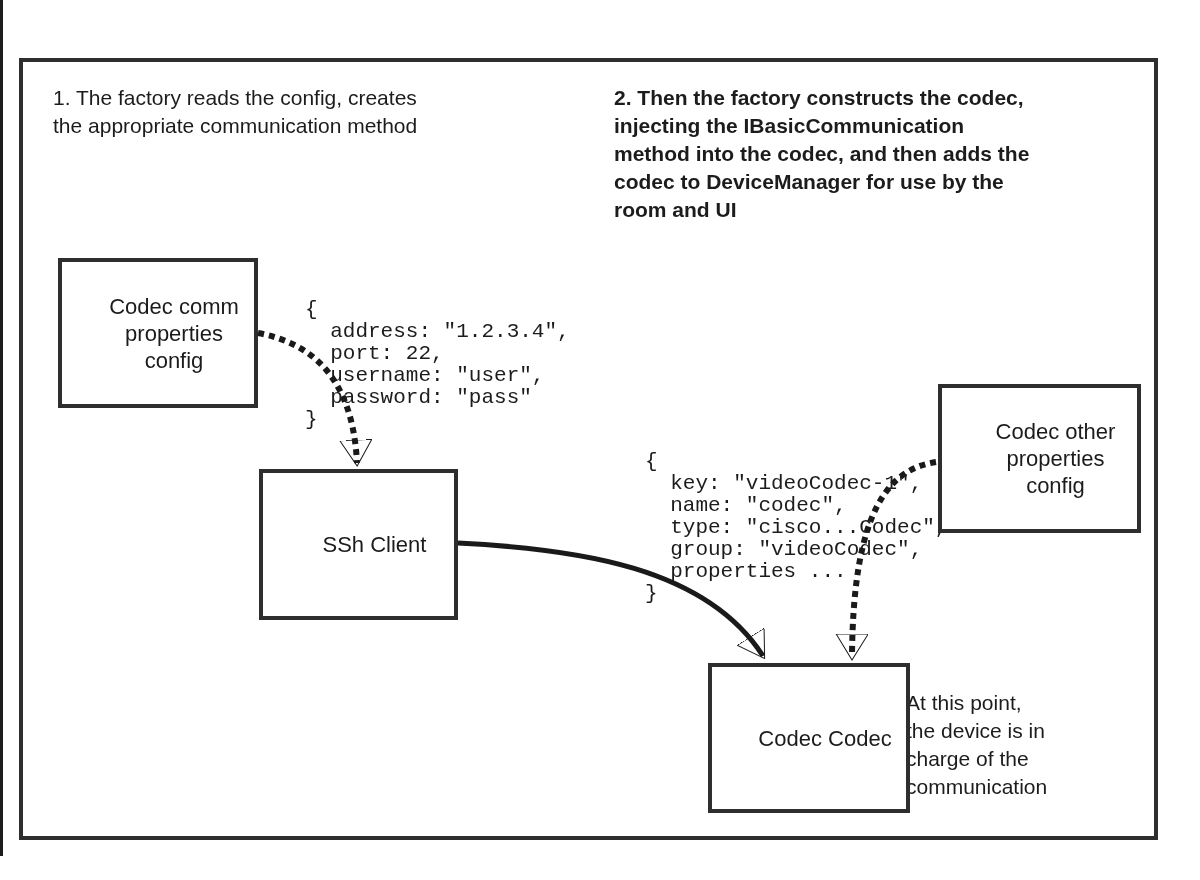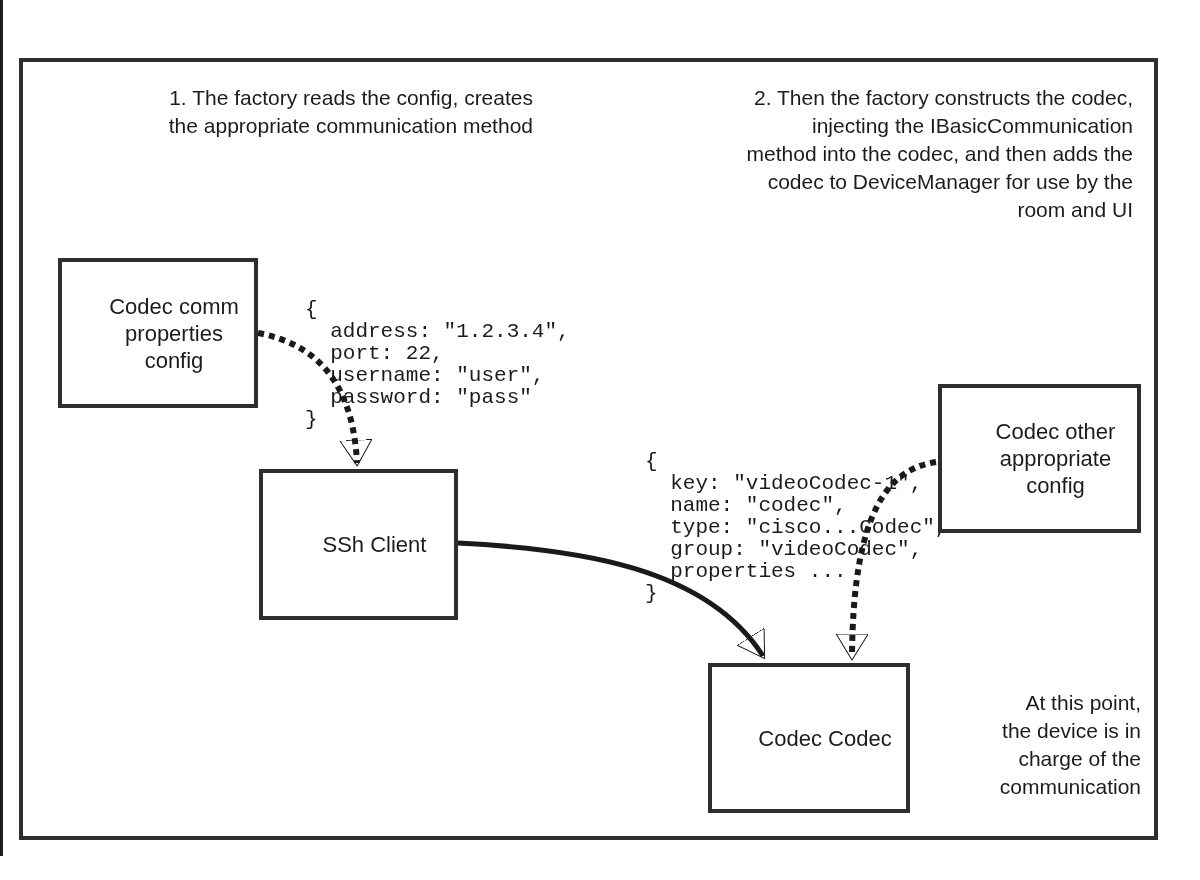--- a/index.html
+++ b/index.html
@@ -7,24 +7,24 @@
     position:relative; width:1200px; height:880px; background:#ffffff;
     font-family:"Liberation Sans", sans-serif; color:#1c1c1c; overflow:hidden;
   }
   .edge-line { position:absolute; left:0; top:0; width:3px; height:856px; background:#1c1c1c; z-index:1; }
   .frame {
     position:absolute; left:19px; top:58px; width:1139px; height:782px;
     border:4px solid #2e2e2e; box-sizing:border-box; z-index:1;
   }
   .annotation {
     position:absolute; font-size:21px; line-height:28px; color:#1c1c1c;
-    white-space:pre-line; z-index:2;text-align:right;
+    white-space:pre-line; z-index:2;
   }
   .annotation.step1 { left:53px; top:84px; width:480px; }
-  .annotation.step2 { left:638px; top:84px; width:495px; }
+  .annotation.step2 { left:614px; top:84px; width:495px;font-weight:bold; }
   .annotation.note  { left:906px; top:689px; width:235px; }
   .snippet {
     position:absolute; margin:0; font-family:"Liberation Mono", monospace;
     font-size:21px; line-height:22px; color:#1c1c1c; white-space:pre; z-index:2;
   }
   .snippet.comm  { left:305px; top:299px; }
   .snippet.codec { left:645px; top:451px; }
   .node {
     position:absolute; box-sizing:border-box; background:#ffffff;
     border:4px solid #2e2e2e; display:flex; align-items:center; justify-content:center;
@@ -82,21 +82,21 @@
 properties
 config</span>
   </div>
 
   <div class="node ssh-client">
     <span class="node-label">SSh Client</span>
   </div>
 
   <div class="node other-config">
     <span class="node-label">Codec other
-appropriate
+properties
 config</span>
   </div>
 
   <div class="node cisco-codec">
     <span class="node-label">Codec Codec</span>
   </div>
 
   <svg class="connectors" viewBox="0 0 1200 880" xmlns="http://www.w3.org/2000/svg">
     <defs>
       <marker id="arrowhead" markerUnits="userSpaceOnUse" markerWidth="40" markerHeight="40" refX="23" refY="16" orient="auto">

